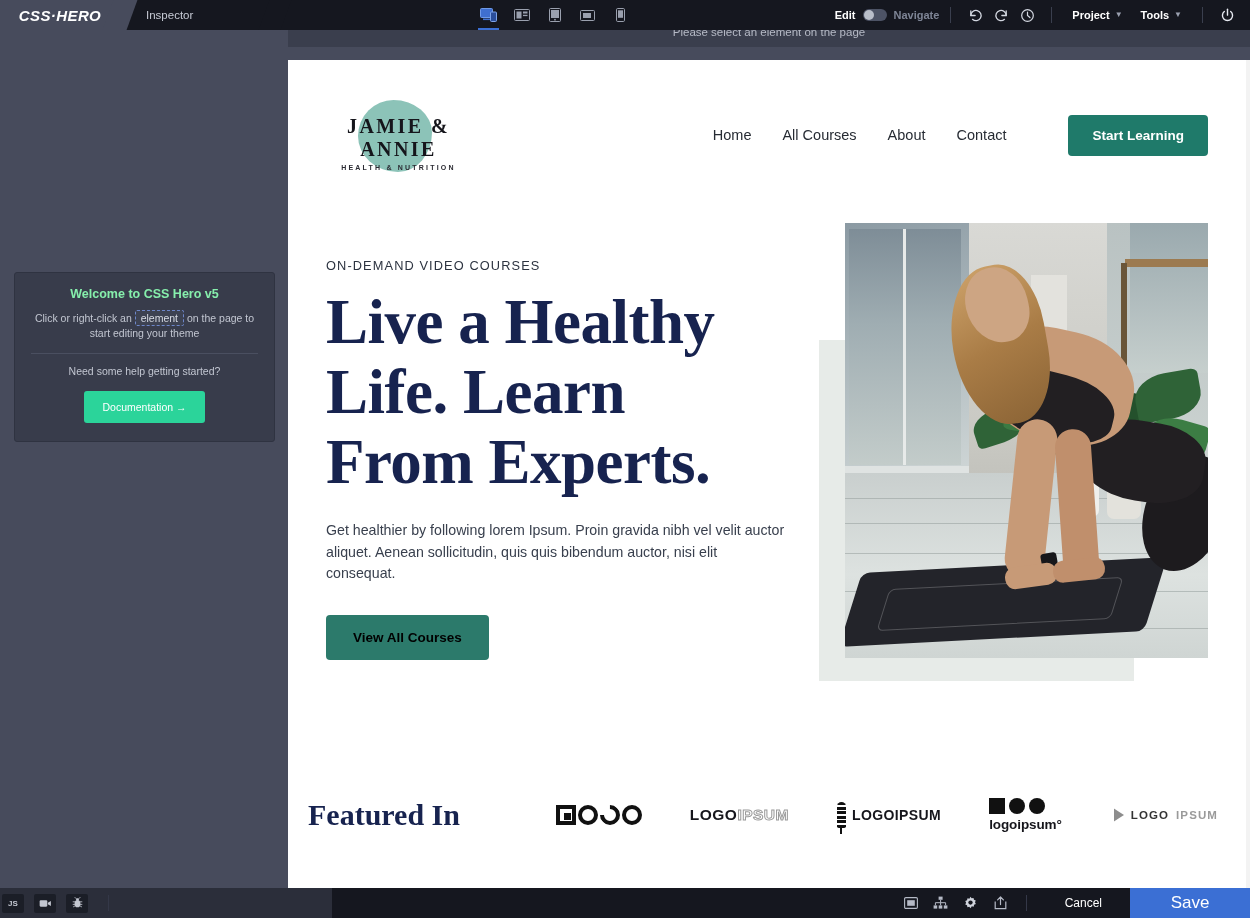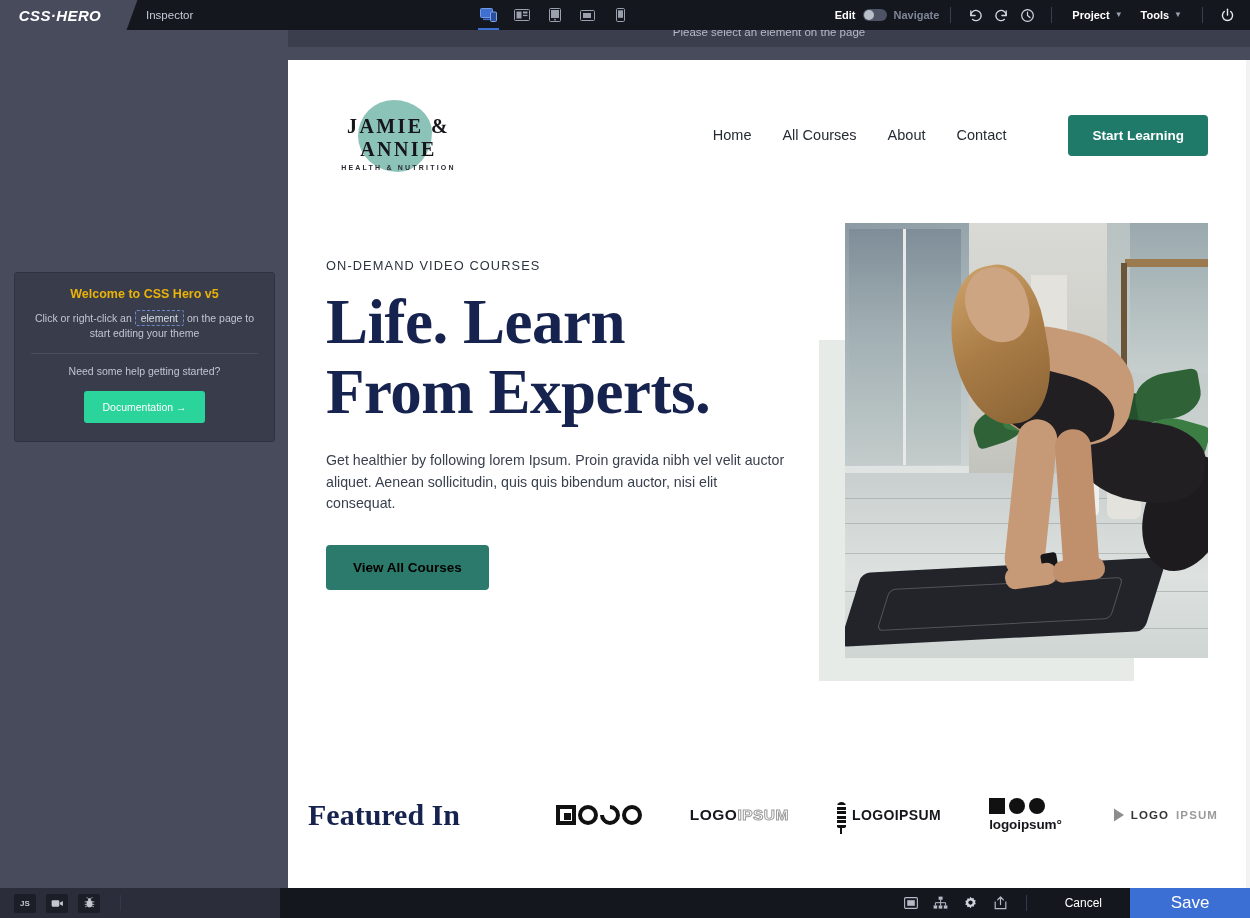--- a/index.html
+++ b/index.html
@@ -85,21 +85,21 @@
   
   .sidebar {
     position: absolute; top: 30px; left: 0; width: 288px; height: 858px;
     background: #474b5c;
   }
   .welcome-card {
     position: absolute; left: 14px; top: 242px; width: 261px;
     background: #383c4b; border: 1px solid #2f3341; border-radius: 3px;
     padding: 14px 16px 18px 16px; text-align: center;
   }
-  .welcome-title { color: #eab308; font-size: 12.5px; font-weight: bold; margin-bottom: 9px; }
+  .welcome-title { color: #86efac; font-size: 12.5px; font-weight: bold; margin-bottom: 9px; }
   .welcome-sub { color: #c2c6d1; font-size: 10.5px; line-height: 15px; }
   .chip-element {
     display: inline-block; border: 1px dashed #6d86c9; color: #d8dce5;
     padding: 0px 5px; border-radius: 2px; font-size: 10.5px; line-height: 14px;
     background: #3d4252;
   }
   .welcome-div { height: 1px; background: #4a4f60; margin: 12px 0 11px 0; }
   .welcome-help { color: #c2c6d1; font-size: 10.5px; margin-bottom: 14px; }
   .btn-doc {
     display: inline-block; background: #2bd49a; color: #ffffff; font-size: 10.5px;
@@ -271,22 +271,22 @@
     content:""; position:absolute; left:-14px; top:-9px; width: 4px; height: 18px; background:#fff;
   }
   .fl5 .t1 { font-size: 11.5px; font-weight: bold; letter-spacing: 1.1px; color: #333; }
   .fl5 .t2 { font-size: 11.5px; font-weight: bold; letter-spacing: 1.1px; color: #9a9a9a; }
 
   
   .bottombar {
     position: absolute; bottom: 0; left: 0; width: 1250px; height: 30px;
     background: #15171f; display: flex; align-items: center;
   }
-  .bb-left { width: 280px; height: 30px; background: #2b2e3a; display: flex;
-    align-items: center; padding-left: 14px; gap: 10px; }
+  .bb-left { width: 332px; height: 30px; background: #2b2e3a; display: flex;
+    align-items: center; padding-left: 2px; gap: 10px; }
   .bb-sq {
     width: 22px; height: 19px; background: #1b1e27; border-radius: 2px;
     display: flex; align-items: center; justify-content: center;
     color: #c3c7d1; font-size: 8px; font-weight: bold; cursor: pointer;
   }
   .bb-mid { flex: 1; height: 30px; background: #15171f; }
   .bb-icons { display: flex; align-items: center; gap: 0px; }
   .bb-ic { width: 30px; height: 30px; display: flex; align-items: center; justify-content: center; cursor: pointer; }
   .bb-sep { width: 1px; height: 16px; background: #343848; margin: 0 10px; }
   .btn-cancel {
@@ -434,20 +434,21 @@
         <a class="nav-link">All Courses</a>
         <a class="nav-link">About</a>
         <a class="nav-link">Contact</a>
         <button class="btn-start">Start Learning</button>
       </div>
     </div>
 
     <div class="hero">
       <div class="hero-eyebrow">ON-DEMAND VIDEO COURSES</div>
       <h1 class="hero-title">
+        <div>Live a Healthy</div>
         <div>Life. Learn</div>
         <div>From Experts.</div>
       </h1>
       <p class="hero-body">Get healthier by following lorem Ipsum. Proin gravida nibh vel velit auctor aliquet. Aenean sollicitudin, quis quis bibendum auctor, nisi elit consequat.</p>
       <button class="btn-courses">View All Courses</button>
     </div>
 
     <div class="hero-art">
       <div class="art-backdrop"></div>
       <div class="art-photo">

